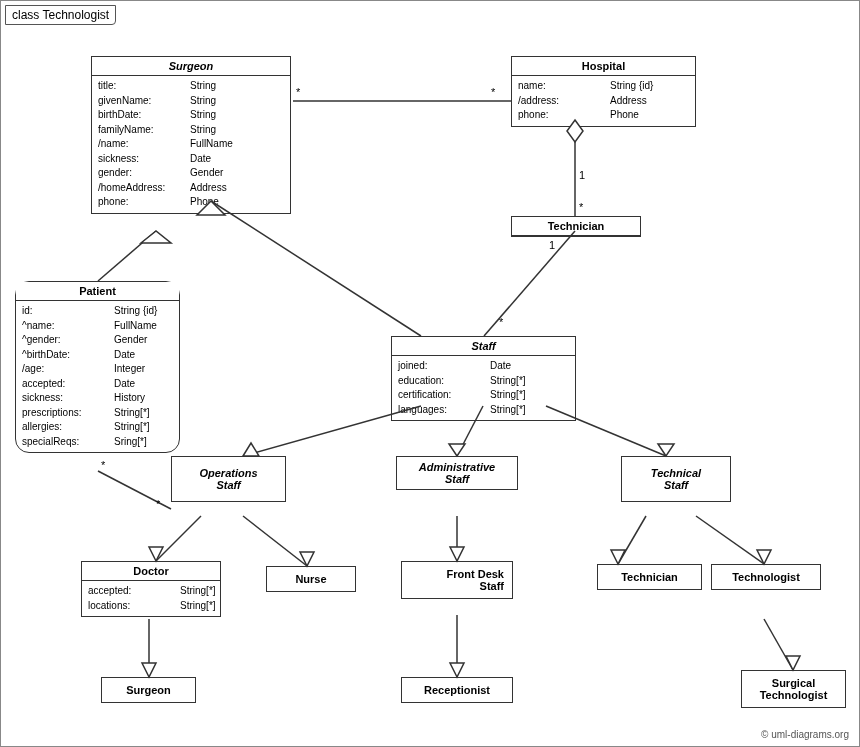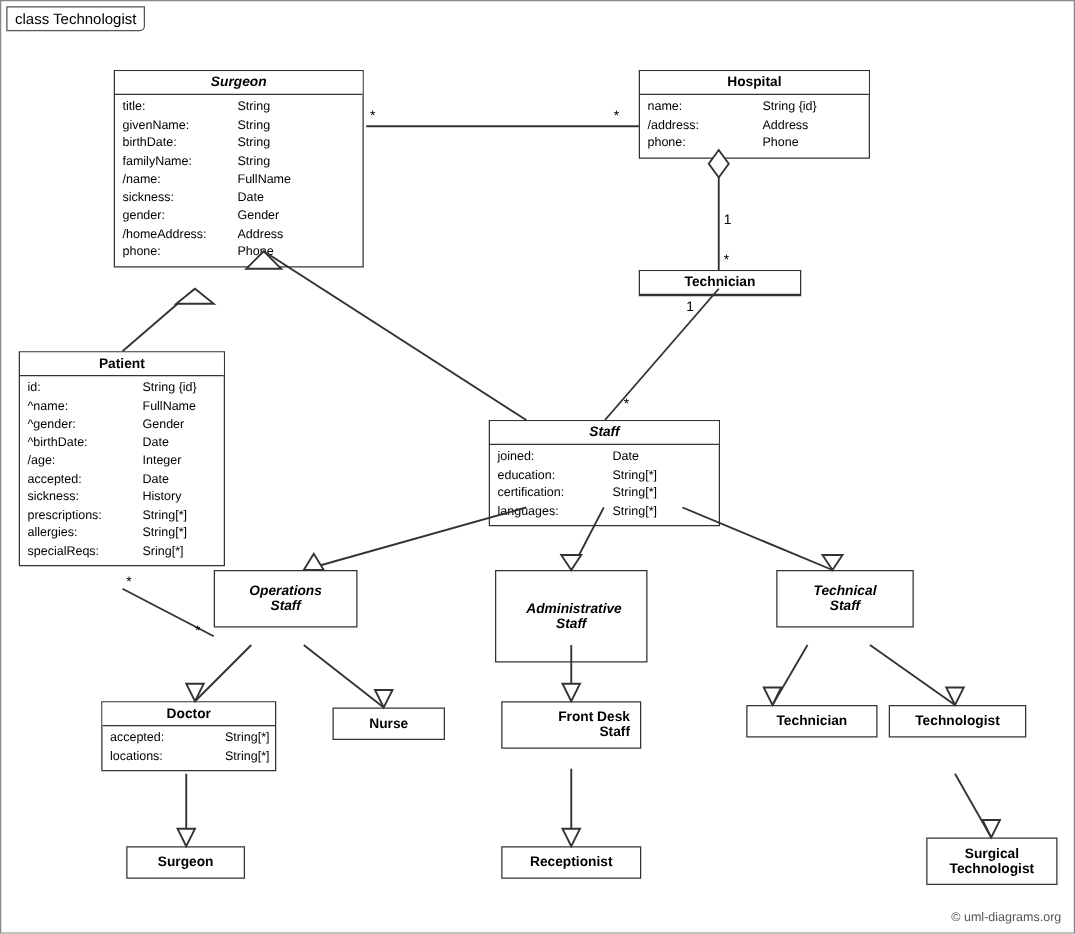--- a/index.html
+++ b/index.html
@@ -142,21 +142,21 @@
           <span class="attr-name">/address:</span>
           <span class="attr-type">Address</span>
         </div>
       <div class="attr-row">
           <span class="attr-name">phone:</span>
           <span class="attr-type">Phone</span>
         </div>
     </div>
   </div>
 
-  <div class="uml-box" style="left:14px; top:280px; width:165px;">
+  <div class="uml-box" style="left:14px; top:280px; width:165px;border-radius:14px;">
     <div class="box-title not-italic">Patient</div>
     <div class="box-attrs">
       <div class="attr-row">
           <span class="attr-name">id:</span>
           <span class="attr-type">String {id}</span>
         </div>
       <div class="attr-row">
           <span class="attr-name">^name:</span>
           <span class="attr-type">FullName</span>
         </div>
@@ -218,21 +218,21 @@
           <span class="attr-name">languages:</span>
           <span class="attr-type">String[*]</span>
         </div>
     </div>
   </div>
 
   <div class="uml-box" style="left:170px; top:455px; width:115px; font-style:italic; font-weight:bold; padding:6px;">
     <div style="font-style:italic; font-weight:bold; padding:4px;">Operations<br>Staff</div>
   </div>
 
-  <div class="uml-box" style="left:395px; top:455px; width:122px; font-style:italic; font-weight:bold; padding:20px;">
+  <div class="uml-box" style="left:395px; top:455px; width:122px; font-style:italic; font-weight:bold; padding:0;">
     <div style="font-style:italic; font-weight:bold; padding:4px;">Administrative<br>Staff</div>
   </div>
 
   <div class="uml-box" style="left:620px; top:455px; width:110px; font-style:italic; font-weight:bold; padding:6px;">
     <div style="font-style:italic; font-weight:bold; padding:4px;">Technical<br>Staff</div>
   </div>
 
   <div class="uml-box" style="left:80px; top:560px; width:140px;">
     <div class="box-title not-italic">Doctor</div>
     <div class="box-attrs">

